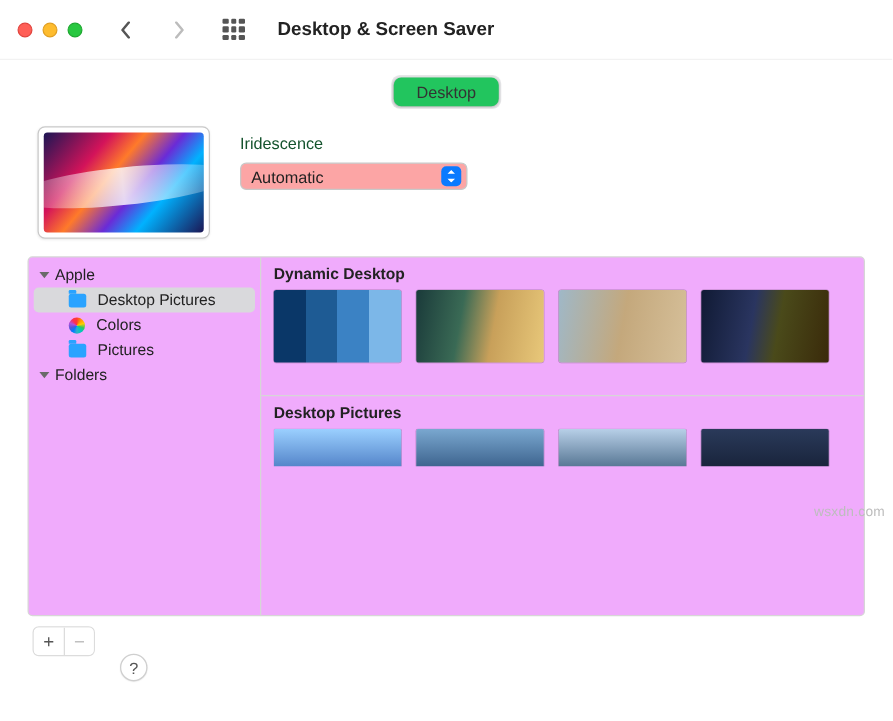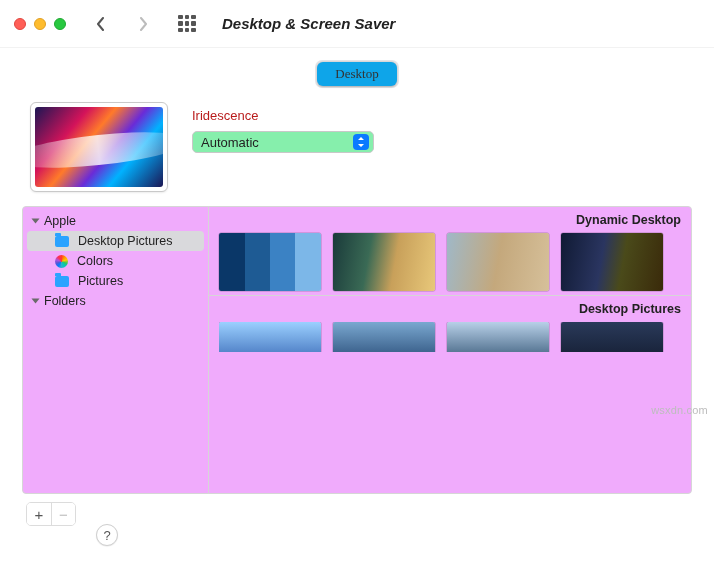--- a/index.html
+++ b/index.html
@@ -1,64 +1,64 @@
 <!DOCTYPE html>
 <html><head>
 <meta charset="utf-8">
 <style>
   * { box-sizing: border-box; margin: 0; padding: 0; font-family: -apple-system, "Helvetica Neue", Arial, sans-serif; }
   body { background: #fff; width: 714px; height: 577px; overflow: hidden; font-size: 13px; color: #222; }
 
   
-  .titlebar { height: 48px; display: flex; align-items: center; padding: 0 14px; gap: 16px; border-bottom: 1px solid rgba(0,0,0,0.05); font-style: italic; }
+  .titlebar { height: 48px; display: flex; align-items: center; padding: 0 14px; gap: 16px; border-bottom: 1px solid rgba(0,0,0,0.05); }
   .traffic { display: flex; gap: 8px; margin-right: 6px; }
   .traffic span { width: 12px; height: 12px; border-radius: 50%; display: inline-block; }
   .tl-close { background: #ff5f57; border: 0.5px solid #e24640; }
   .tl-min { background: #febc2e; border: 0.5px solid #e1a024; }
   .tl-max { background: #28c840; border: 0.5px solid #20a932; }
   .navbtn { width: 26px; height: 26px; display: flex; align-items: center; justify-content: center; color: #8a8a8a; border-radius: 6px; }
   .navbtn.enabled { color: #555; }
   .apps-icon { width: 18px; height: 18px; display: grid; grid-template-columns: repeat(3, 1fr); grid-template-rows: repeat(3, 1fr); gap: 2px; margin: 0 6px; }
   .apps-icon span { background: #555; border-radius: 1px; }
   .title { font-size: 15px; font-weight: 600; margin-left: 4px; }
   .spacer { flex: 1; }
   .search { width: 176px; height: 28px; background: #efefef; border-radius: 6px; display: flex; align-items: center; padding: 0 8px; gap: 6px; color: #888; font-size: 13px; }
   .search svg { width: 13px; height: 13px; fill: #888; }
 
   
   .tabs-wrap { display: flex; justify-content: center; padding: 12px 0 8px; }
   .tabs { display: flex; background: #e7e7e9; border-radius: 7px; padding: 2px; }
   .tab { padding: 4px 18px; border-radius: 6px; font-size: 13px; color: #333; }
-  .tab.active { background: #0ea5e9; box-shadow: 0 0.5px 2px rgba(0,0,0,0.25); font-family: Liberation Serif, serif; }
+  .tab.active { background: #22c55e; box-shadow: 0 0.5px 2px rgba(0,0,0,0.25); }
 
   
   .upper { display: flex; padding: 6px 30px 14px; gap: 24px; align-items: flex-start; }
   .preview { width: 138px; height: 90px; border: 1px solid #c9c9c9; border-radius: 6px; padding: 4px; background: #fff; box-shadow: 0 1px 2px rgba(0,0,0,0.08); }
   .preview-inner { width: 100%; height: 100%; border-radius: 3px; background: linear-gradient(130deg, #1b1654 0%, #d3135a 28%, #ff7a2a 42%, #6a2bd7 58%, #00b2ff 72%, #1b1654 100%); position: relative; overflow: hidden; }
   .preview-inner::after { content: ""; position: absolute; left: -20%; right: -20%; top: 35%; height: 38%; border-radius: 50%; background: linear-gradient(90deg, rgba(255,255,255,0.0), rgba(255,255,255,0.95), rgba(255,255,255,0.0)); transform: rotate(-6deg); opacity: 0.85; }
   .upper-ctrl { flex: 1; padding-top: 6px; }
-  .upper-ctrl .pname { font-size: 13px; margin-bottom: 8px; color: #b91c1c; }
-  .select { width: 182px; height: 22px; background: #86efac; border: 1px solid #c8c8c8; border-radius: 5px; display: flex; align-items: center; padding: 0 4px 0 8px; font-size: 13px; justify-content: space-between; }
+  .upper-ctrl .pname { font-size: 13px; margin-bottom: 8px; color: #14532d; }
+  .select { width: 182px; height: 22px; background: #fca5a5; border: 1px solid #c8c8c8; border-radius: 5px; display: flex; align-items: center; padding: 0 4px 0 8px; font-size: 13px; justify-content: space-between; }
   .select .chev { width: 16px; height: 16px; background: #0a7aff; border-radius: 4px; display: flex; align-items: center; justify-content: center; }
   .select .chev svg { width: 8px; height: 10px; fill: #fff; }
 
   
   .main { display: flex; margin: 0 22px; border: 1px solid #d6d6d6; border-radius: 4px; height: 288px; background: #f0abfc; }
   .sidebar { width: 186px; border-right: 1px solid #d6d6d6; padding: 4px 0; overflow: hidden; }
   .tree-row { display: flex; align-items: center; height: 20px; font-size: 12.5px; padding: 0 6px; gap: 4px; }
   .tree-row.group { font-weight: 400; }
   .tree-row.child { padding-left: 28px; border-radius: 4px; margin: 0 4px; }
   .tree-row.child.selected { background: #d9d9dc; }
   .disclosure { width: 0; height: 0; border-left: 5px solid #6a6a6a; border-top: 4px solid transparent; border-bottom: 4px solid transparent; transform: rotate(90deg); margin-left: 4px; margin-right: 2px; }
   .ficon { width: 14px; height: 11px; background: #2aa3ff; border-radius: 2px; margin-right: 5px; position: relative; }
   .ficon::before { content: ""; position: absolute; top: -3px; left: 0; width: 6px; height: 3px; background: #2aa3ff; border-radius: 1px 1px 0 0; }
   .cicon { width: 13px; height: 13px; border-radius: 50%; margin-right: 5px; background: conic-gradient(#ff3b30, #ff9500, #ffcc00, #34c759, #00c7be, #30b0c7, #007aff, #5856d6, #af52de, #ff2d55, #ff3b30); }
 
   .gallery { flex: 1; overflow: hidden; display: flex; flex-direction: column; }
-  .gsection { border-bottom: 1px solid #d6d6d6; padding: 4px 10px 4px; text-align: right; }
+  .gsection { border-bottom: 1px solid #d6d6d6; padding: 4px 10px 26px; }
   .gsection:last-child { border-bottom: none; }
   .ghead { font-size: 12.5px; font-weight: 600; margin: 2px 0 6px; }
   .thumbs { display: flex; gap: 12px; }
   .thumb { width: 102px; height: 58px; border-radius: 2px; position: relative; overflow: hidden; box-shadow: 0 0 0 0.5px rgba(0,0,0,0.25); }
   .thumb.selected { box-shadow: 0 0 0 3px #0a7aff; }
   .thumb .dicon { position: absolute; bottom: 6px; left: 50%; transform: translateX(-50%); width: 18px; height: 18px; border-radius: 50%; background: rgba(70,70,70,0.65); display: flex; align-items: center; justify-content: center; }
   .thumb .dicon svg { width: 10px; height: 10px; fill: #fff; }
 
   
   .dyn1 { background: linear-gradient(90deg, #0a3768 0 25%, #1e5b94 25% 50%, #3b82c4 50% 75%, #7cb7e8 75% 100%); }

